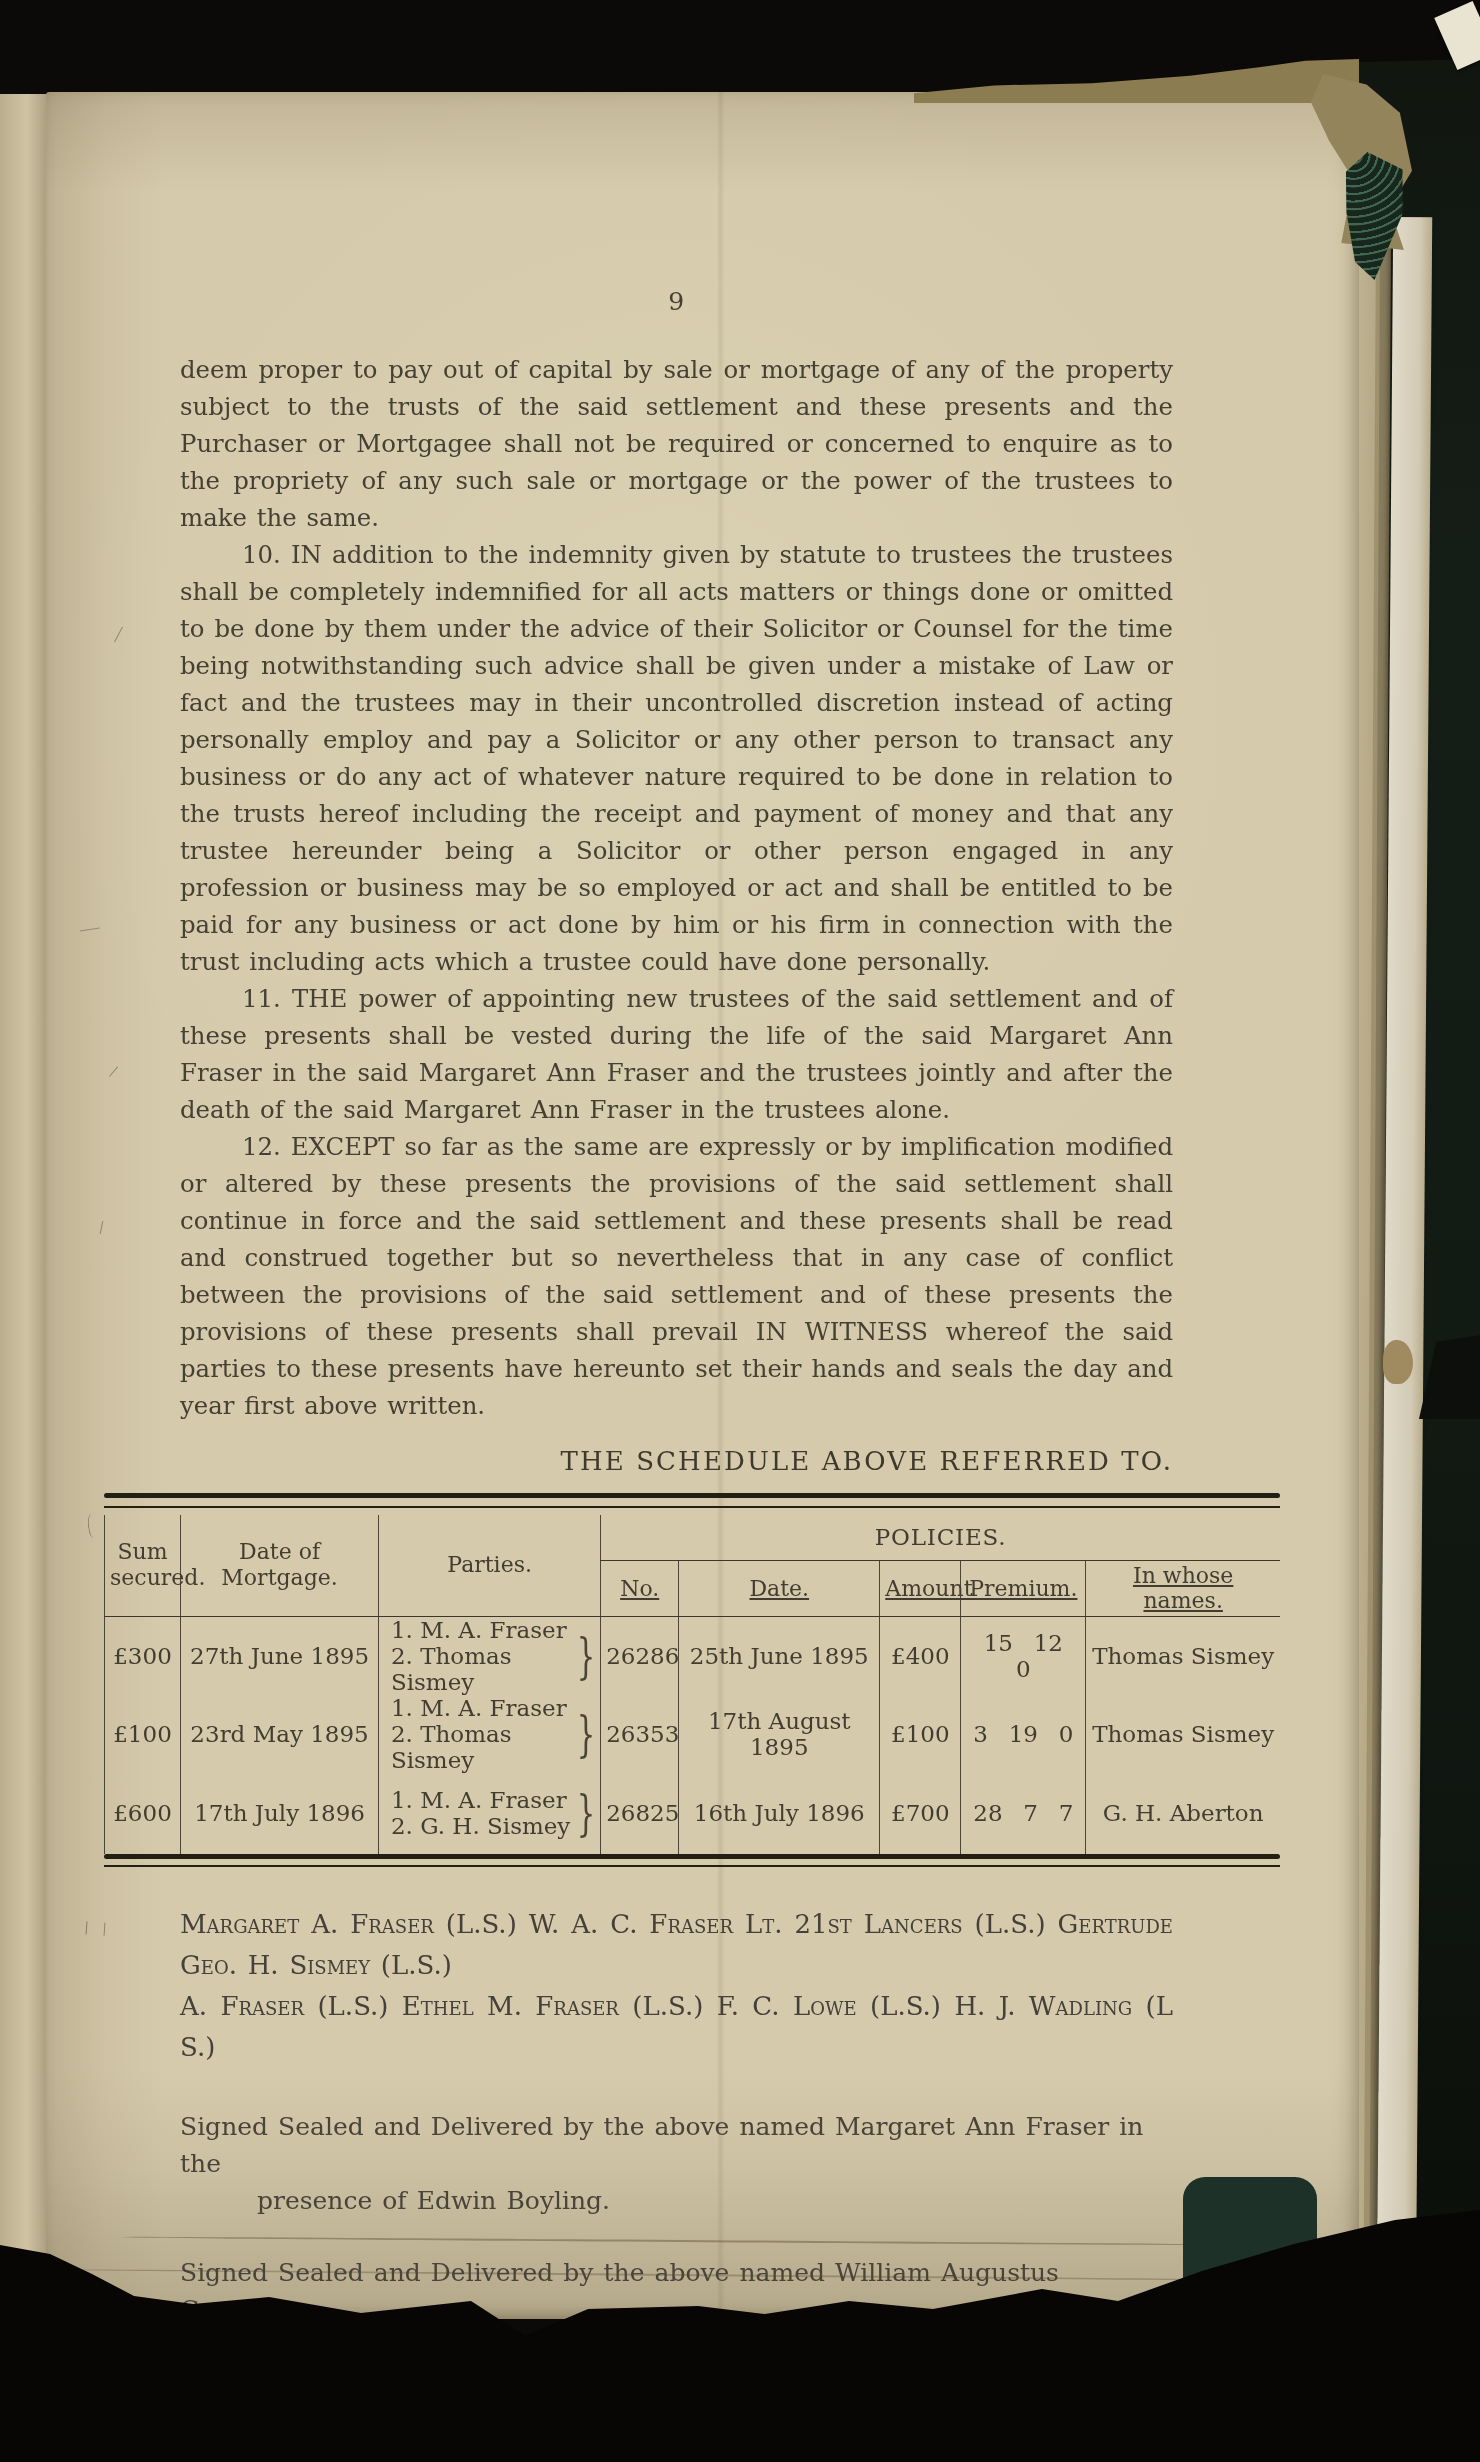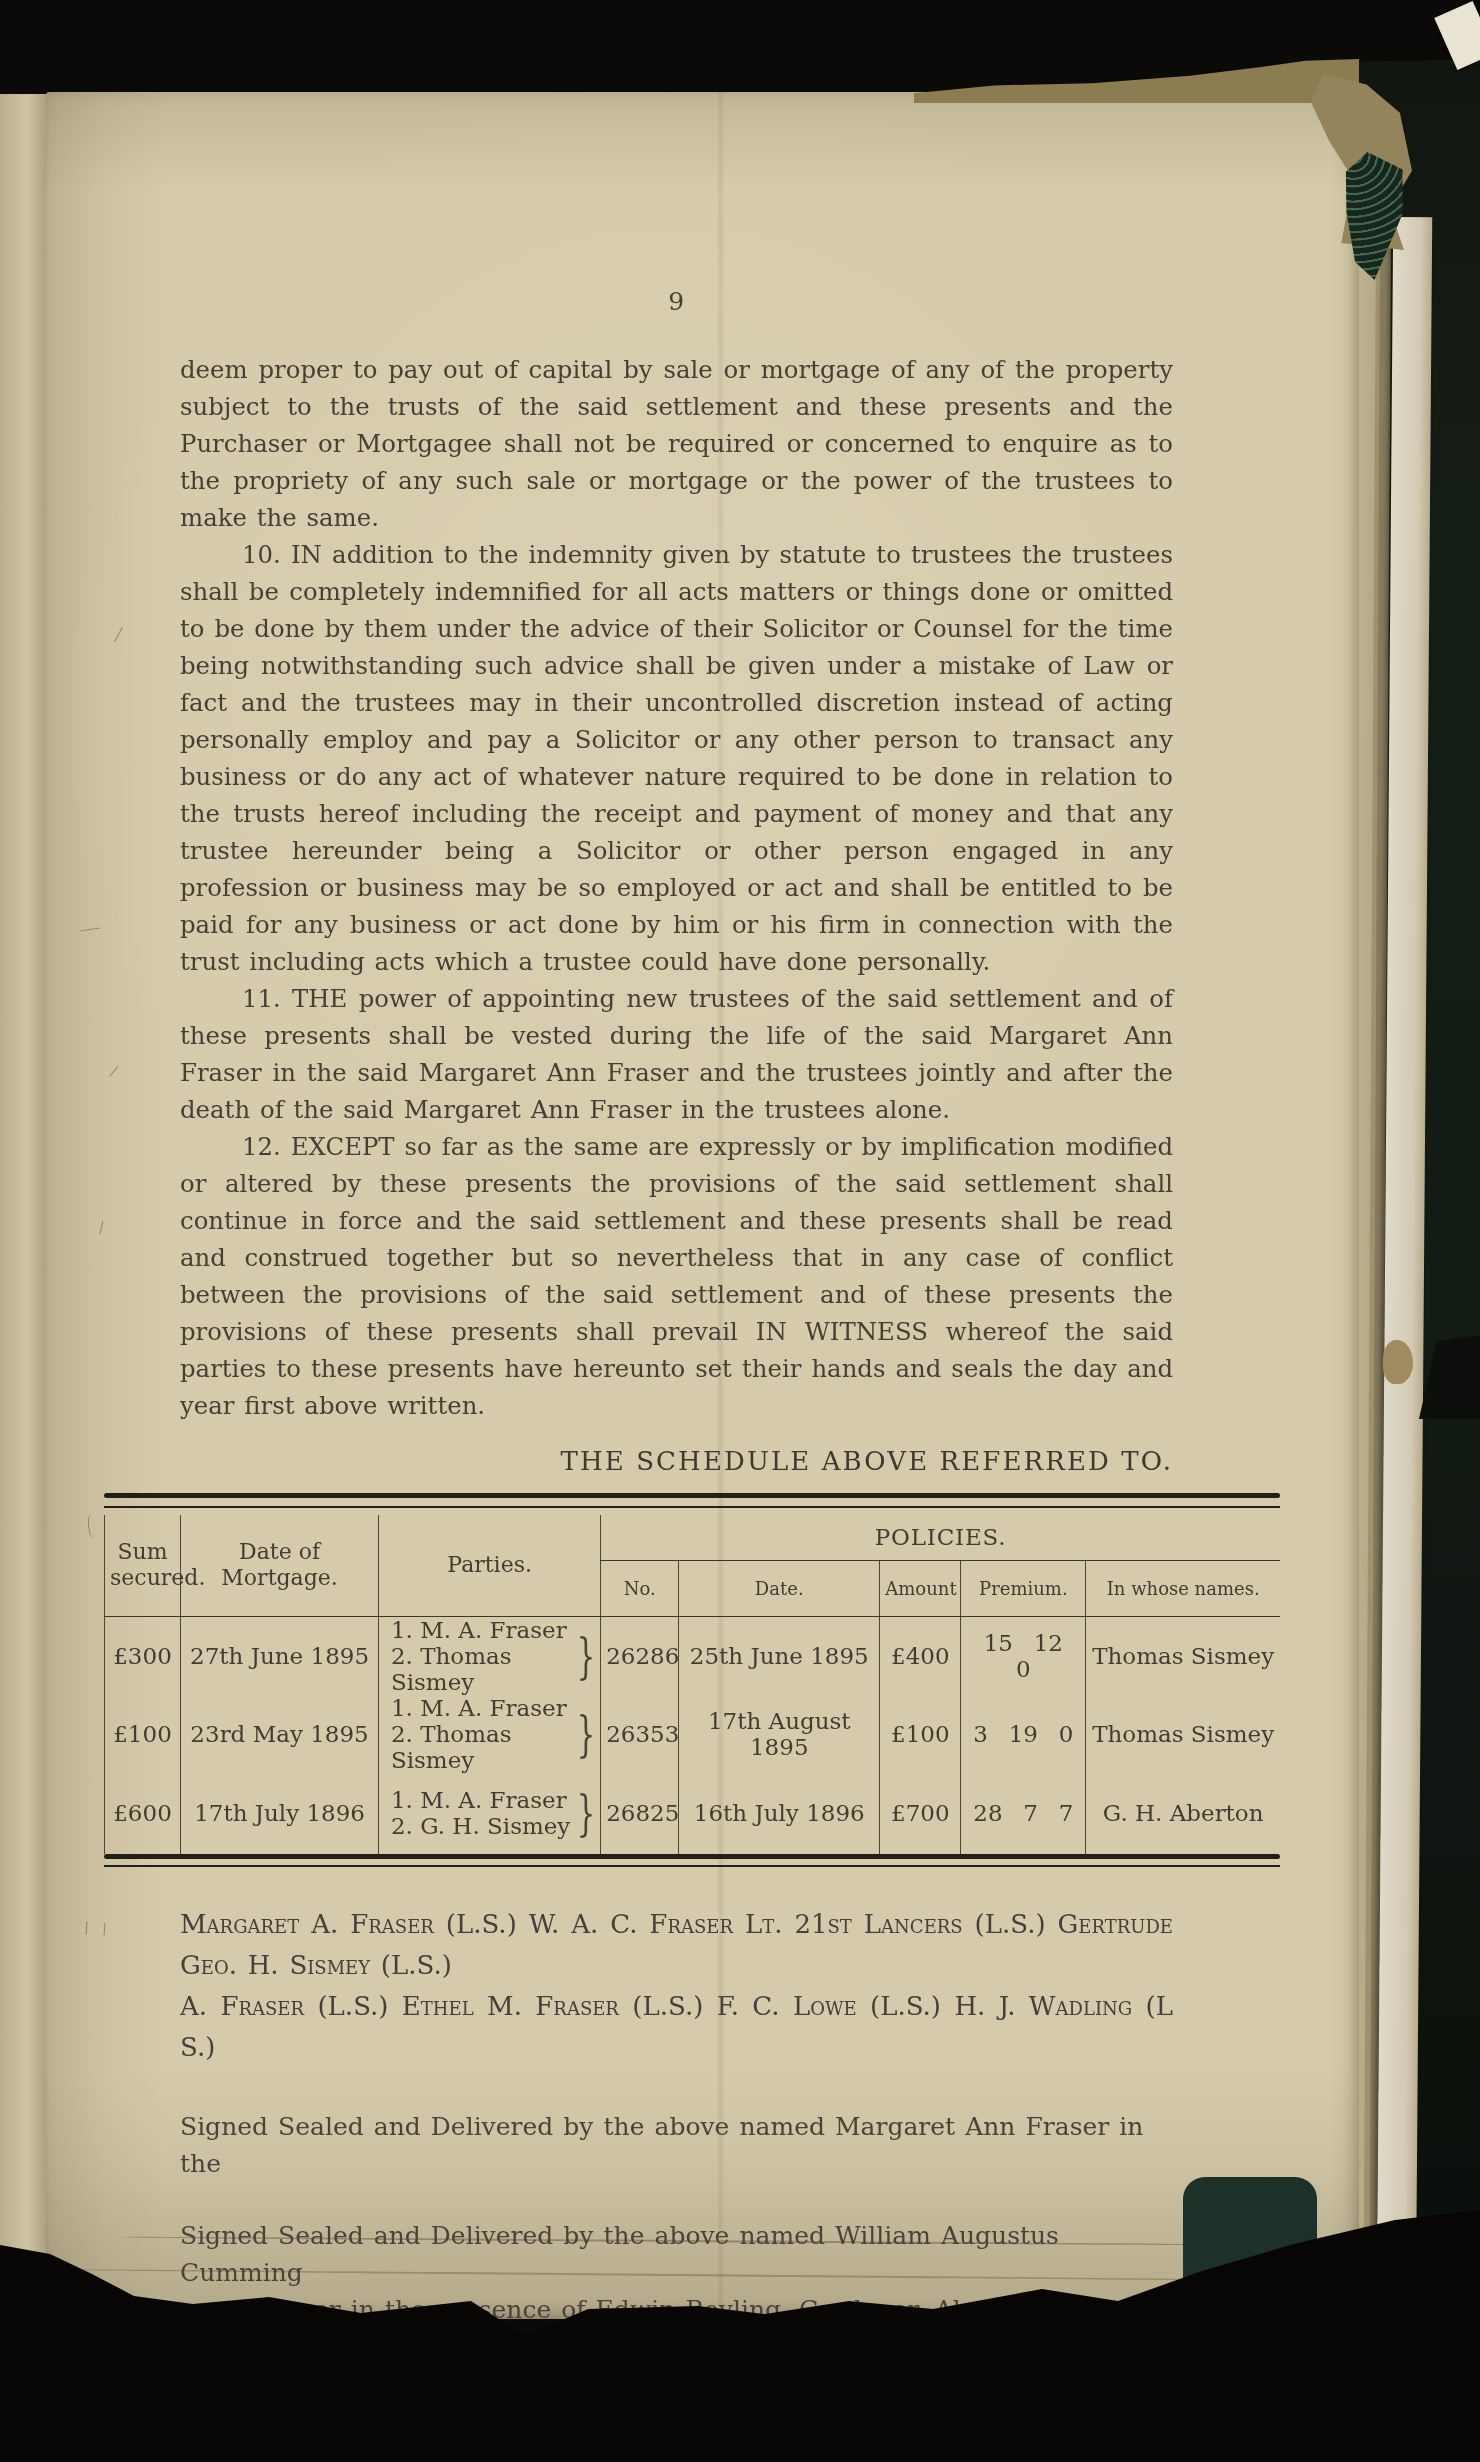--- a/index.html
+++ b/index.html
@@ -75,21 +75,21 @@
   .rule{background:#241f15;}
   .rule.r1{height:5px;border-radius:2.5px;}
   .rule.gap{height:7.6px;background:transparent;}
   .rule.r2{height:2.5px;}
   table.sched{border-collapse:collapse;width:100%;table-layout:fixed;margin-top:6.7px;}
   .sched th,.sched td{border-left:1.7px solid #4c4434;padding:0 5px;font-weight:normal;}
   .sched col.c1{width:76px;} .sched col.c2{width:198px;} .sched col.c3{width:222px;}
   .sched col.c4{width:78px;} .sched col.c5{width:201px;} .sched col.c6{width:81px;}
   .sched col.c7{width:125px;} .sched col.c8{width:194px;}
   .sched .hrow1 th{height:45px;font-size:23px;}
-  .sched .hrow2 th{height:55px;font-size:18px;vertical-align:middle;text-align:center;}
+  .sched .hrow2 th{height:55px;font-size:22px;vertical-align:middle;text-align:center;text-decoration:underline;}
   .sched th.span3{border-bottom:1.7px solid #3d362a;text-align:center;letter-spacing:0.8px;}
   .sched .hrow2 th,.sched th[rowspan]{border-bottom:1.7px solid #3d362a;}
   .sched th[rowspan]{vertical-align:middle;text-align:center;font-size:22px;line-height:26px;}
   .sched tbody td{height:74px;vertical-align:middle;font-size:23px;text-align:center;}
   .sched tbody tr.r3 td{height:81px;}
   .sched td.parties{text-align:left;position:relative;padding-left:11.8px;}
   .parties .pline{display:block;line-height:26px;}
   .brace{position:absolute;right:5px;top:50%;transform:translateY(-50%) scaleY(1.7);font-size:29px;color:#4a4336;}
   .premium{word-spacing:13.4px;}
   .names{text-align:left;padding-left:11.8px;}
@@ -221,20 +221,21 @@
       </div>
 
       <div class="sigs">
         <div class="sig-line just">Margaret A. Fraser (L.S.) W. A. C. Fraser Lt. 21st Lancers (L.S.) Gertrude</div>
         <div class="sig-line">Geo. H. Sismey (L.S.)</div>
         <div class="sig-line">A. Fraser (L.S.) Ethel M. Fraser (L.S.) F. C. Lowe (L.S.) H. J. Wadling (L S.)</div>
       </div>
 
       <div class="attest">
         <div class="a-line first">Signed Sealed and Delivered by the above named Margaret Ann Fraser in the</div>
+        <div class="a-line">presence of Edwin Boyling.</div>
       </div>
 
       <div class="attest">
         <div class="a-line first">Signed Sealed and Delivered by the above named William Augustus Cumming</div>
         <div class="a-line">Fraser in the presence of Edwin Boyling, Gardener, Aberton Cottage,</div>
         <div class="a-line">Hurstpeirpoint.</div>
       </div>
 
     </div>
   </div>

